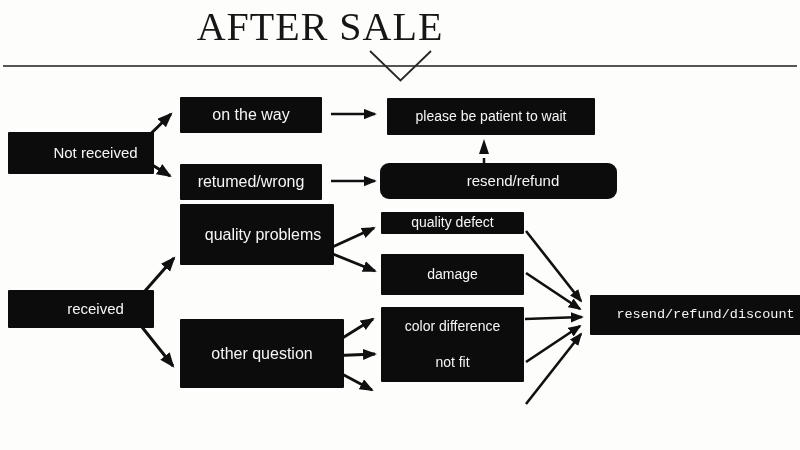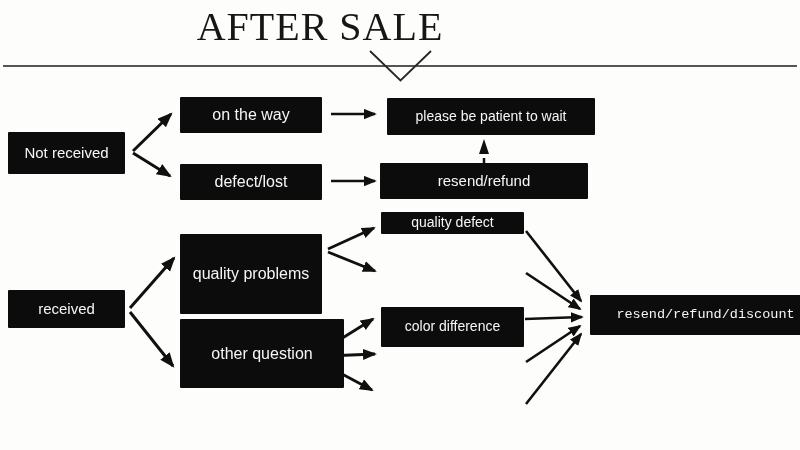--- a/index.html
+++ b/index.html
@@ -20,21 +20,21 @@
   .node{
     position:absolute;
     background:var(--box-bg,#0c0c0c);
     color:var(--box-text,#f6f6f6);
     display:flex;align-items:center;justify-content:center;
     text-align:center;line-height:1.1;
     border-radius:1px;
   }
   .fs13{font-size:13.5px;}
   .fs14{font-size:14px;}
-  .fs15{font-size:15px;}
+  .fs15{font-size:15px;padding-left:29px;}
   .fs16{font-size:16px;}
 </style>
 </head>
 <body>
 
 <div class="stage">
 
   <div class="page-title">AFTER SALE</div>
 
   <svg class="connectors" viewBox="0 0 800 450" xmlns="http://www.w3.org/2000/svg">
@@ -70,24 +70,26 @@
     <path d="M526,273 L580,309" stroke="#101010" stroke-width="2.6" fill="none" marker-end="url(#ah)"></path>
     <path d="M525,319 L582,317" stroke="#101010" stroke-width="2.6" fill="none" marker-end="url(#ah)"></path>
     <path d="M526,362 L580,326" stroke="#101010" stroke-width="2.6" fill="none" marker-end="url(#ah)"></path>
     <path d="M526,404 L581,334" stroke="#101010" stroke-width="2.6" fill="none" marker-end="url(#ah)"></path>
   </svg>
 
   <div class="node fs15" style="left:8px;top:132px;width:117px;height:42px;">Not received</div>
   <div class="node fs15" style="left:8px;top:290px;width:117px;height:38px;text-align:right;">received</div>
 
   <div class="node fs16" style="left:180px;top:97px;width:142px;height:36px;">on the way</div>
-  <div class="node fs16" style="left:180px;top:164px;width:142px;height:36px;">defect/lost</div>
-  <div class="node fs16" style="left:180px;top:234px;width:142px;height:80px;">quality problems</div>
+  <div class="node fs16" style="left:180px;top:164px;width:142px;height:36px;">retumed/wrong</div>
+  <div class="node fs16" style="left:180px;top:204px;width:142px;height:61px;padding-left:12px;">quality problems</div>
   <div class="node fs16" style="left:180px;top:319px;width:164px;height:69px;">other question</div>
 
   <div class="node fs14" style="left:360px;top:98px;width:208px;height:37px;margin-left:27px;">please be patient to wait</div>
-  <div class="node fs15" style="left:380px;top:163px;width:208px;height:36px;">resend/refund</div>
+  <div class="node fs15" style="left:380px;top:163px;width:208px;height:36px;border-radius:9px;">resend/refund</div>
   <div class="node fs14" style="left:381px;top:212px;width:143px;height:22px;">quality defect</div>
+  <div class="node fs14" style="left:381px;top:254px;width:143px;height:41px;">damage</div>
   <div class="node fs14" style="left:381px;top:299px;width:143px;height:40px;margin-top:8px;">color difference</div>
+  <div class="node fs14" style="left:381px;top:343px;width:143px;height:39px;">not fit</div>
 
   <div class="node fs13" style="left:590px;top:295px;width:231px;height:40px;font-family:Liberation Mono, monospace;">resend/refund/discount</div>
 
 </div>
 
 </body></html>

